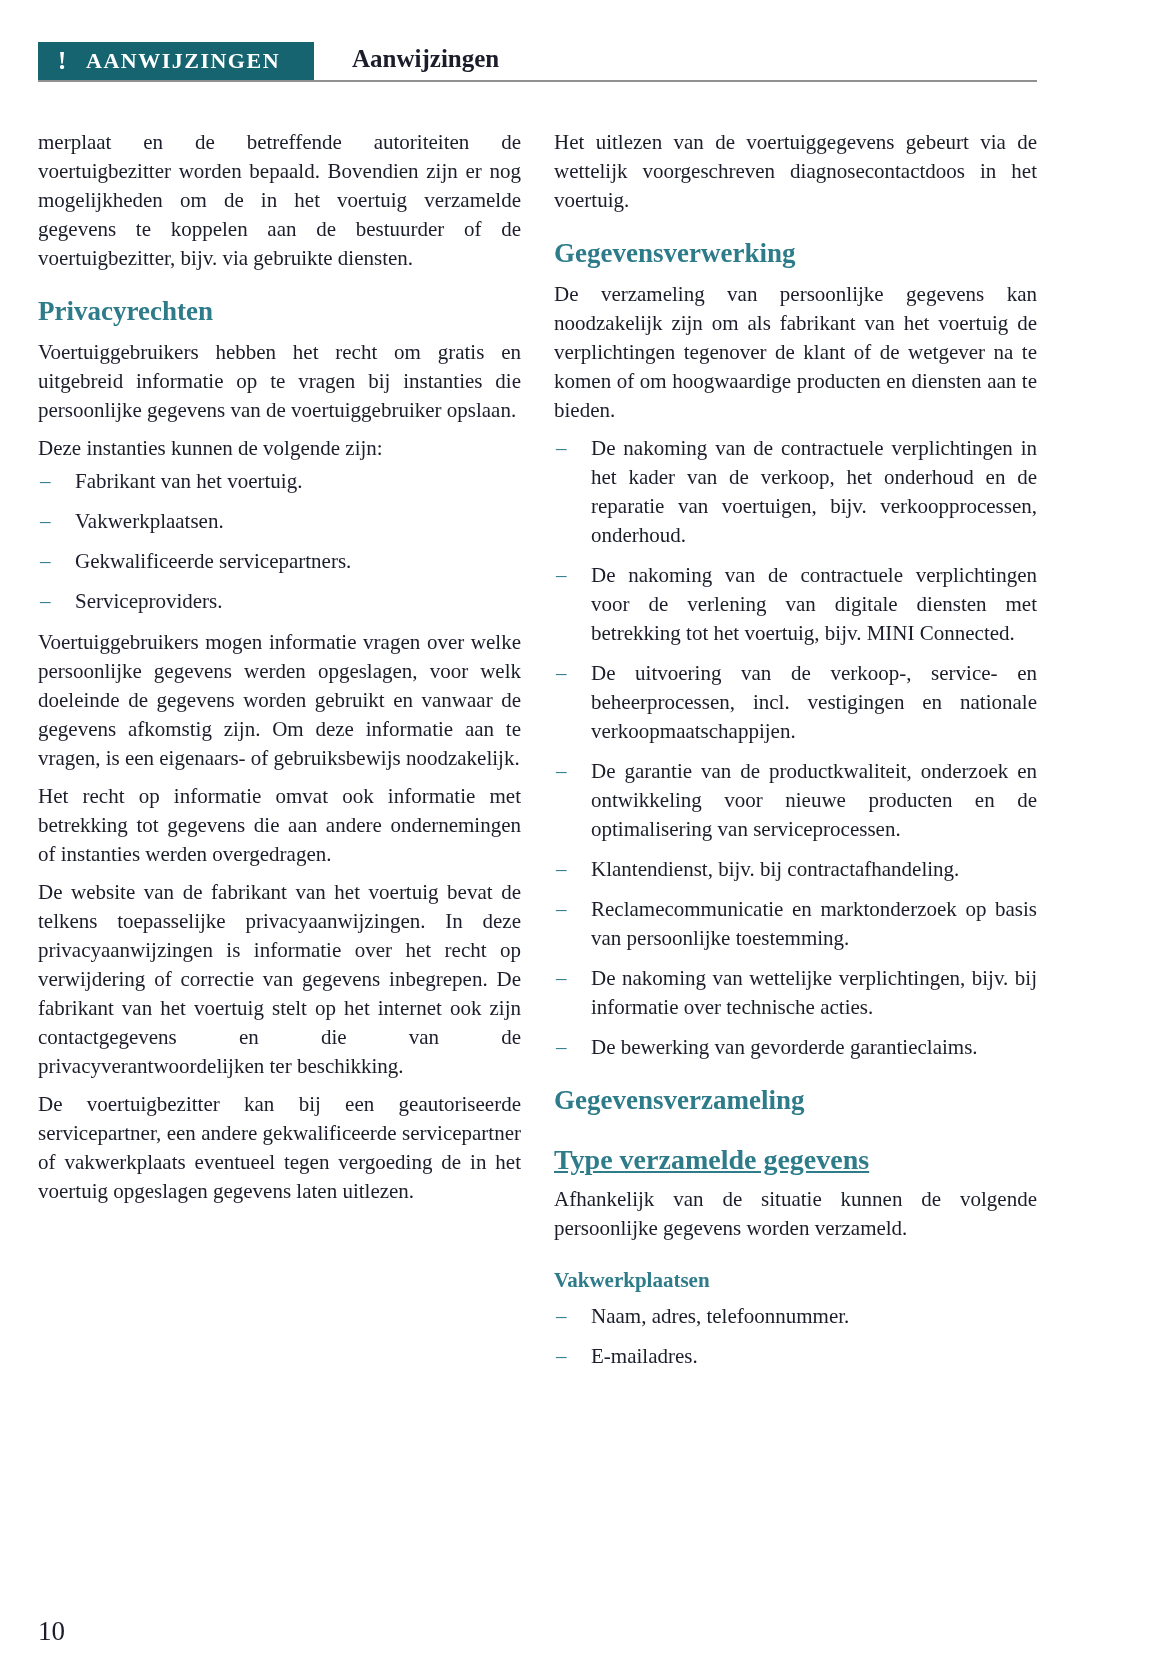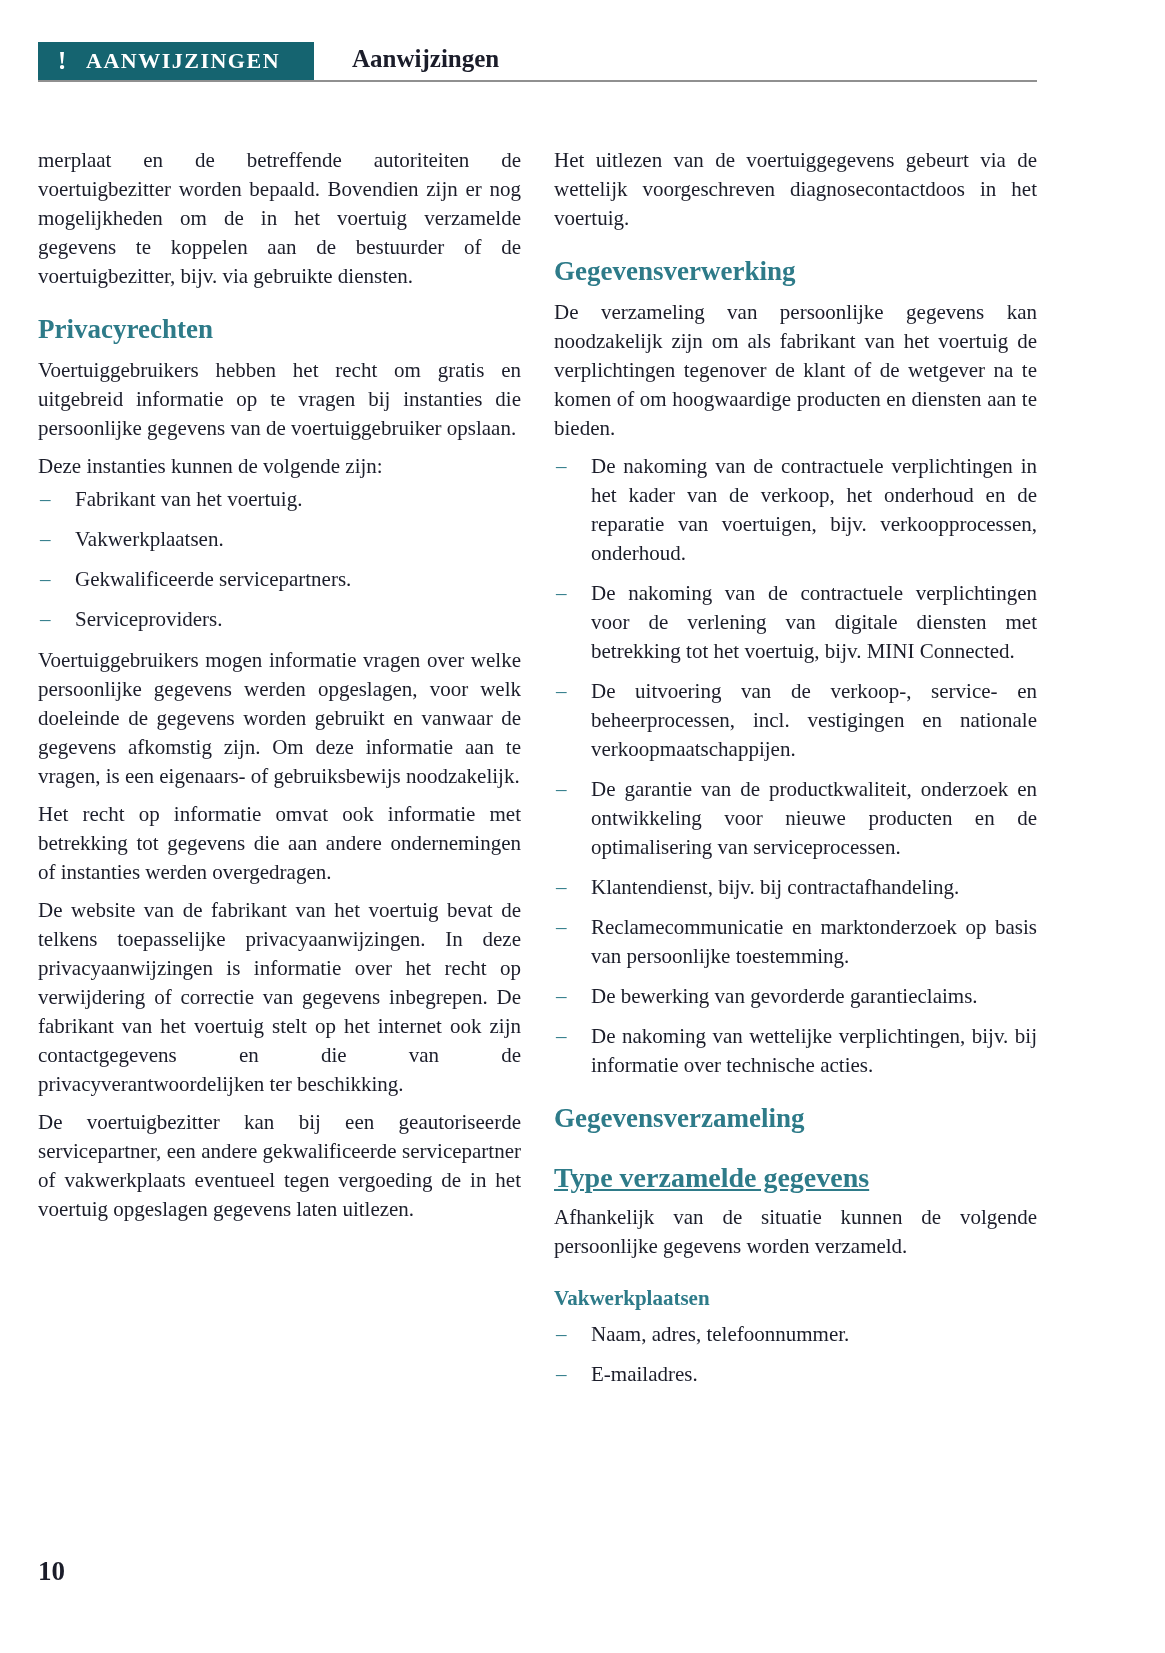--- a/index.html
+++ b/index.html
@@ -22,21 +22,21 @@
   }
   .badge-icon {
     width:48px; text-align:center;
     font-weight:bold; font-size:26px; line-height:1;
   }
   .badge-label { font-weight:bold; font-size:22px; letter-spacing:1.5px; }
   .header-title { font-size:25px; font-weight:bold; padding-bottom:7px; color:var(--text, #1b1d2a); }
   .rule { border-top:2px solid var(--rule, #909090); }
 
   
-  .columns { display:flex; gap:33px; margin-top:64px; }
+  .columns { display:flex; gap:33px; margin-top:46px; }
   .col { width:483px; font-size:21px; line-height:29px; }
 
   .para { margin-bottom:9px; text-align:justify; }
   .lead { margin-bottom:4px; }
 
   .h-main {
     color:var(--accent, #2e7b89);
     font-size:27px; line-height:33px; font-weight:bold;
     margin:22px 0 10px;
   }
@@ -57,22 +57,22 @@
     position:relative; padding-left:37px;
     margin-bottom:11px; text-align:justify;
   }
   .dash-list li::before {
     content:"\2013";
     position:absolute; left:2px; top:0;
     color:var(--accent, #2e7b89);
   }
 
   .page-number {
-    position:absolute; left:38px; top:1556px;
-    font-size:27px; font-weight:bold; color:var(--text, #1b1d2a);text-align:right;
+    position:absolute; left:38px; top:1616px;
+    font-size:27px; font-weight:normal; color:var(--text, #1b1d2a);text-align:right;
   }
 </style>
 </head>
 <body>
 
 <div class="page">
 
   <header class="page-header">
     <div class="badge">
       <span class="badge-icon">!</span>
@@ -112,22 +112,22 @@
 
       <p class="para">De verzameling van persoonlijke gegevens kan noodzakelijk zijn om als fabrikant van het voertuig de verplichtingen tegenover de klant of de wetgever na te komen of om hoogwaardige producten en diensten aan te bieden.</p>
 
       <ul class="dash-list">
         <li>De nakoming van de contractuele verplichtingen in het kader van de verkoop, het onderhoud en de reparatie van voertuigen, bijv. verkoopprocessen, onderhoud.</li>
         <li>De nakoming van de contractuele verplichtingen voor de verlening van digitale diensten met betrekking tot het voertuig, bijv. MINI Connected.</li>
         <li>De uitvoering van de verkoop-, service- en beheerprocessen, incl. vestigingen en nationale verkoopmaatschappijen.</li>
         <li>De garantie van de productkwaliteit, onderzoek en ontwikkeling voor nieuwe producten en de optimalisering van serviceprocessen.</li>
         <li>Klantendienst, bijv. bij contractafhandeling.</li>
         <li>Reclamecommunicatie en marktonderzoek op basis van persoonlijke toestemming.</li>
+        <li>De nakoming van wettelijke verplichtingen, bijv. bij informatie over technische acties.</li>
         <li>De bewerking van gevorderde garantieclaims.</li>
-        <li>De nakoming van wettelijke verplichtingen, bijv. bij informatie over technische acties.</li>
       </ul>
 
       <h2 class="h-main">Gegevensverzameling</h2>
 
       <h3 class="h-sub">Type verzamelde gegevens</h3>
       <p class="para">Afhankelijk van de situatie kunnen de volgende persoonlijke gegevens worden verzameld.</p>
 
       <h4 class="h-minor">Vakwerkplaatsen</h4>
       <ul class="dash-list">
         <li>Naam, adres, telefoonnummer.</li>

